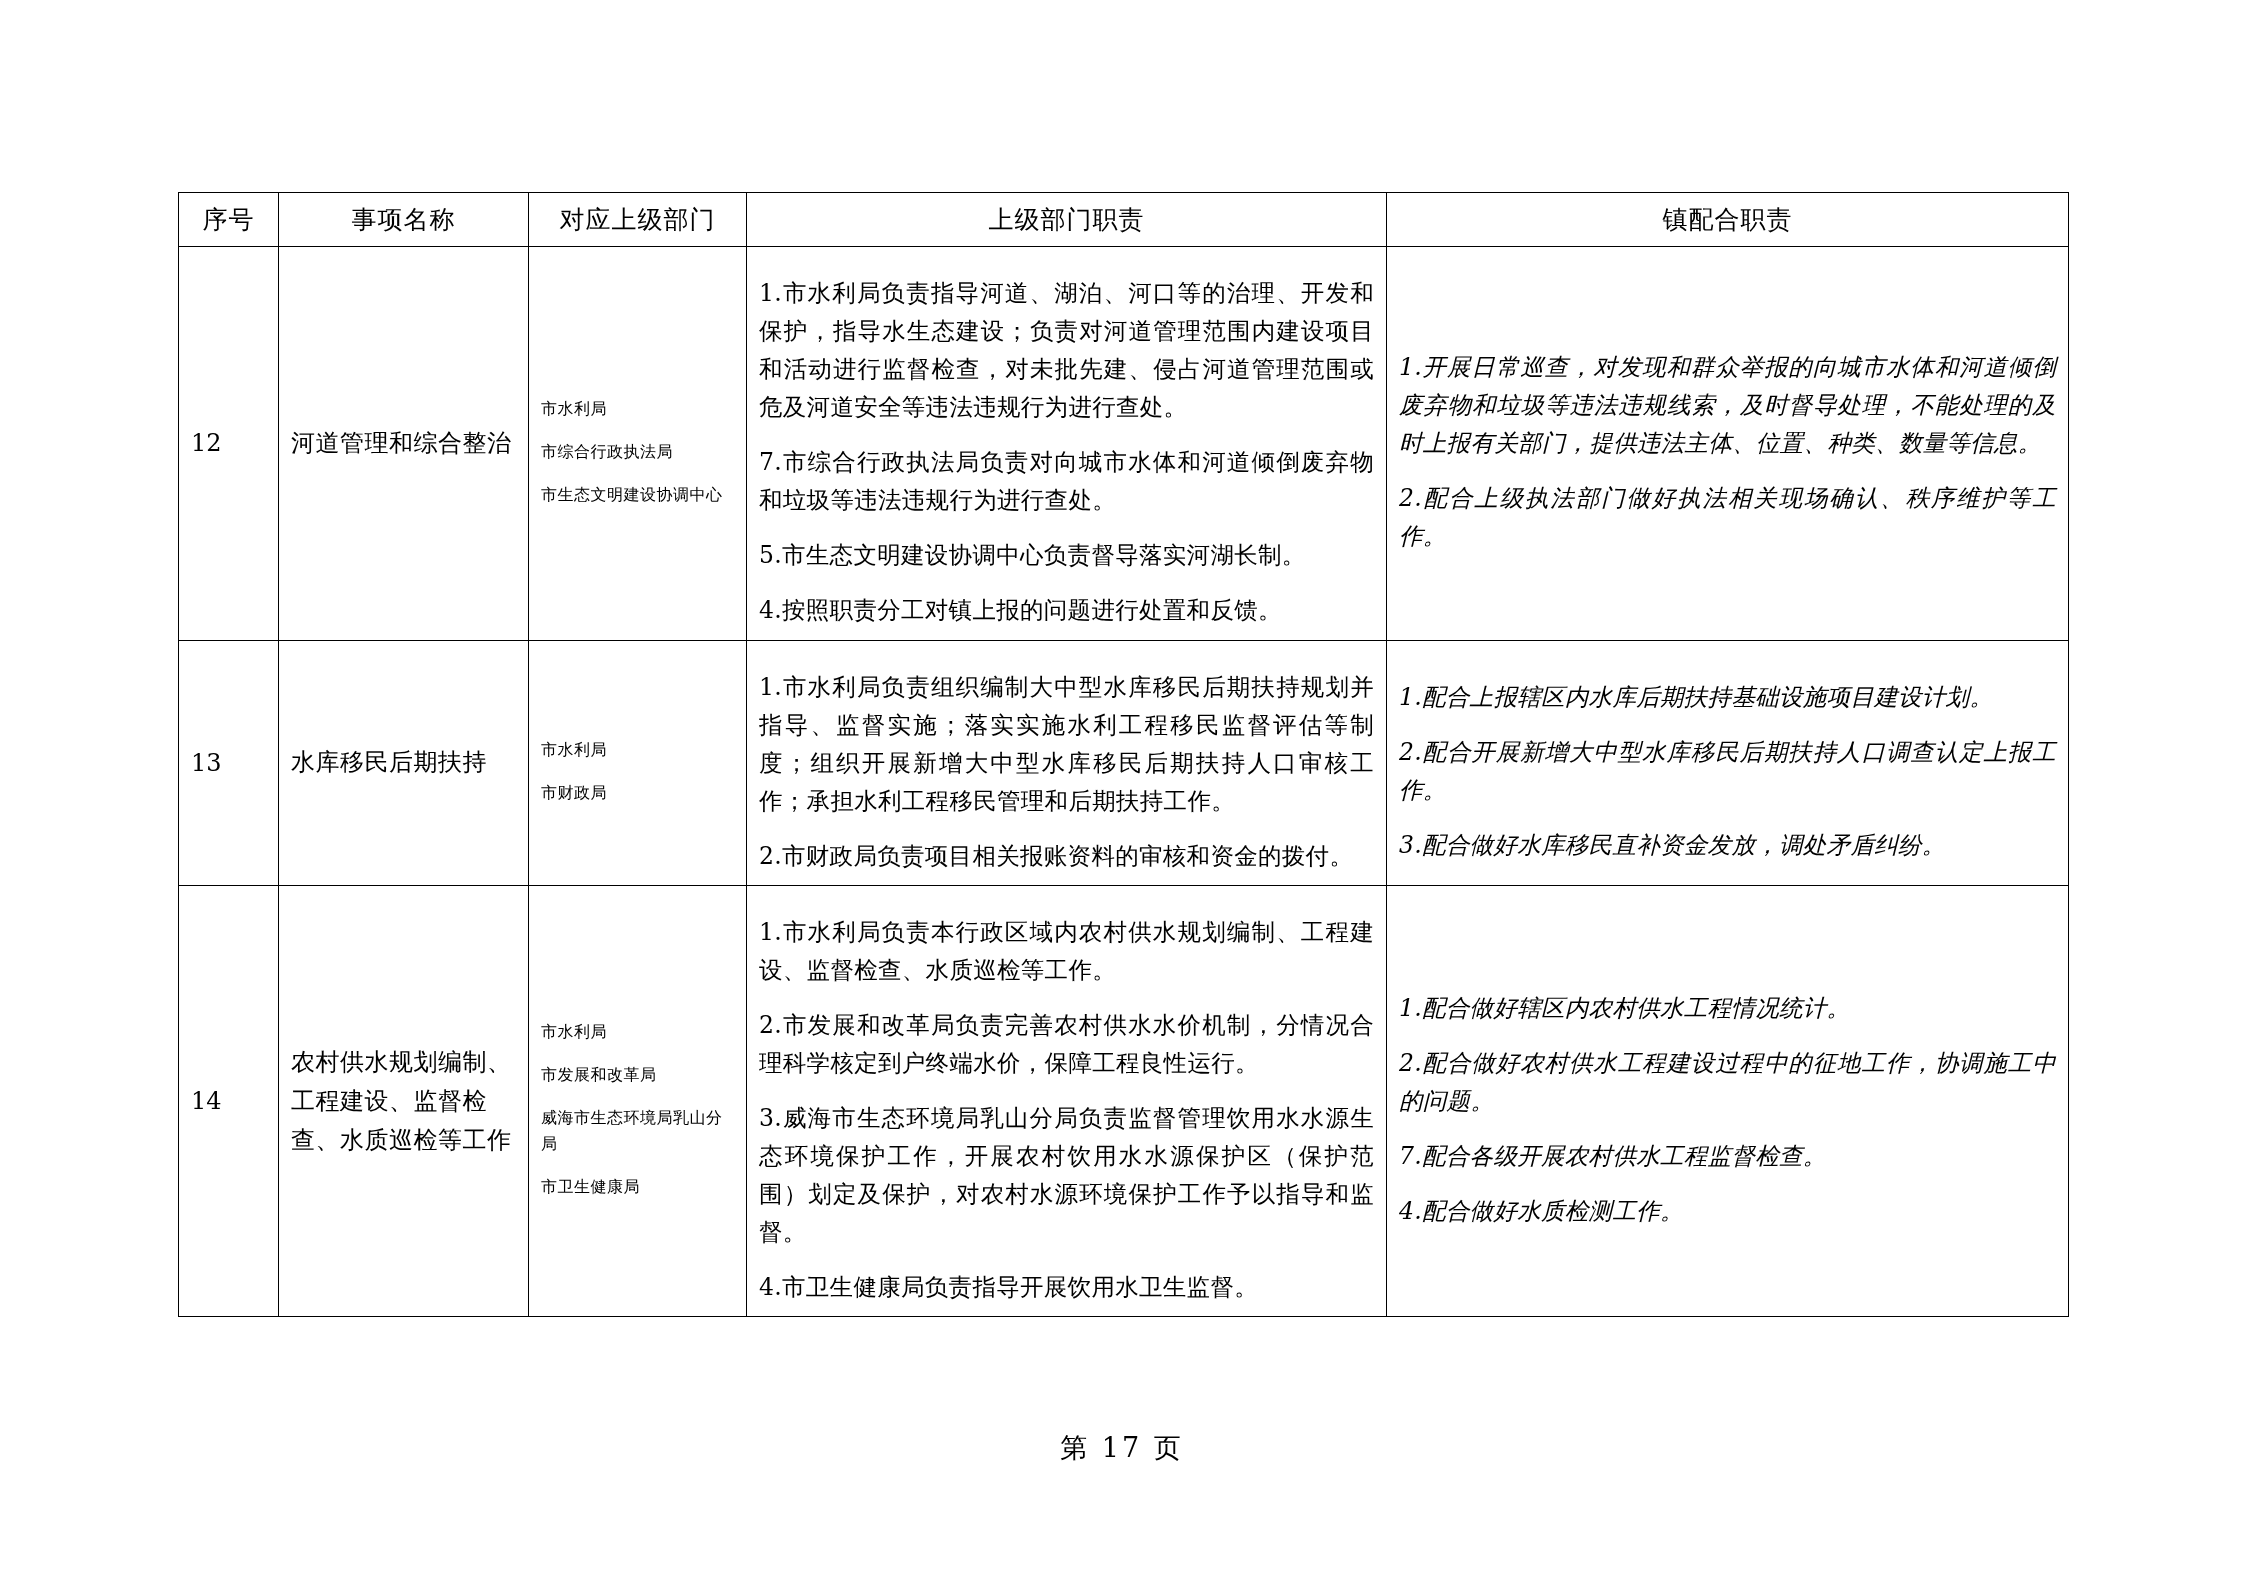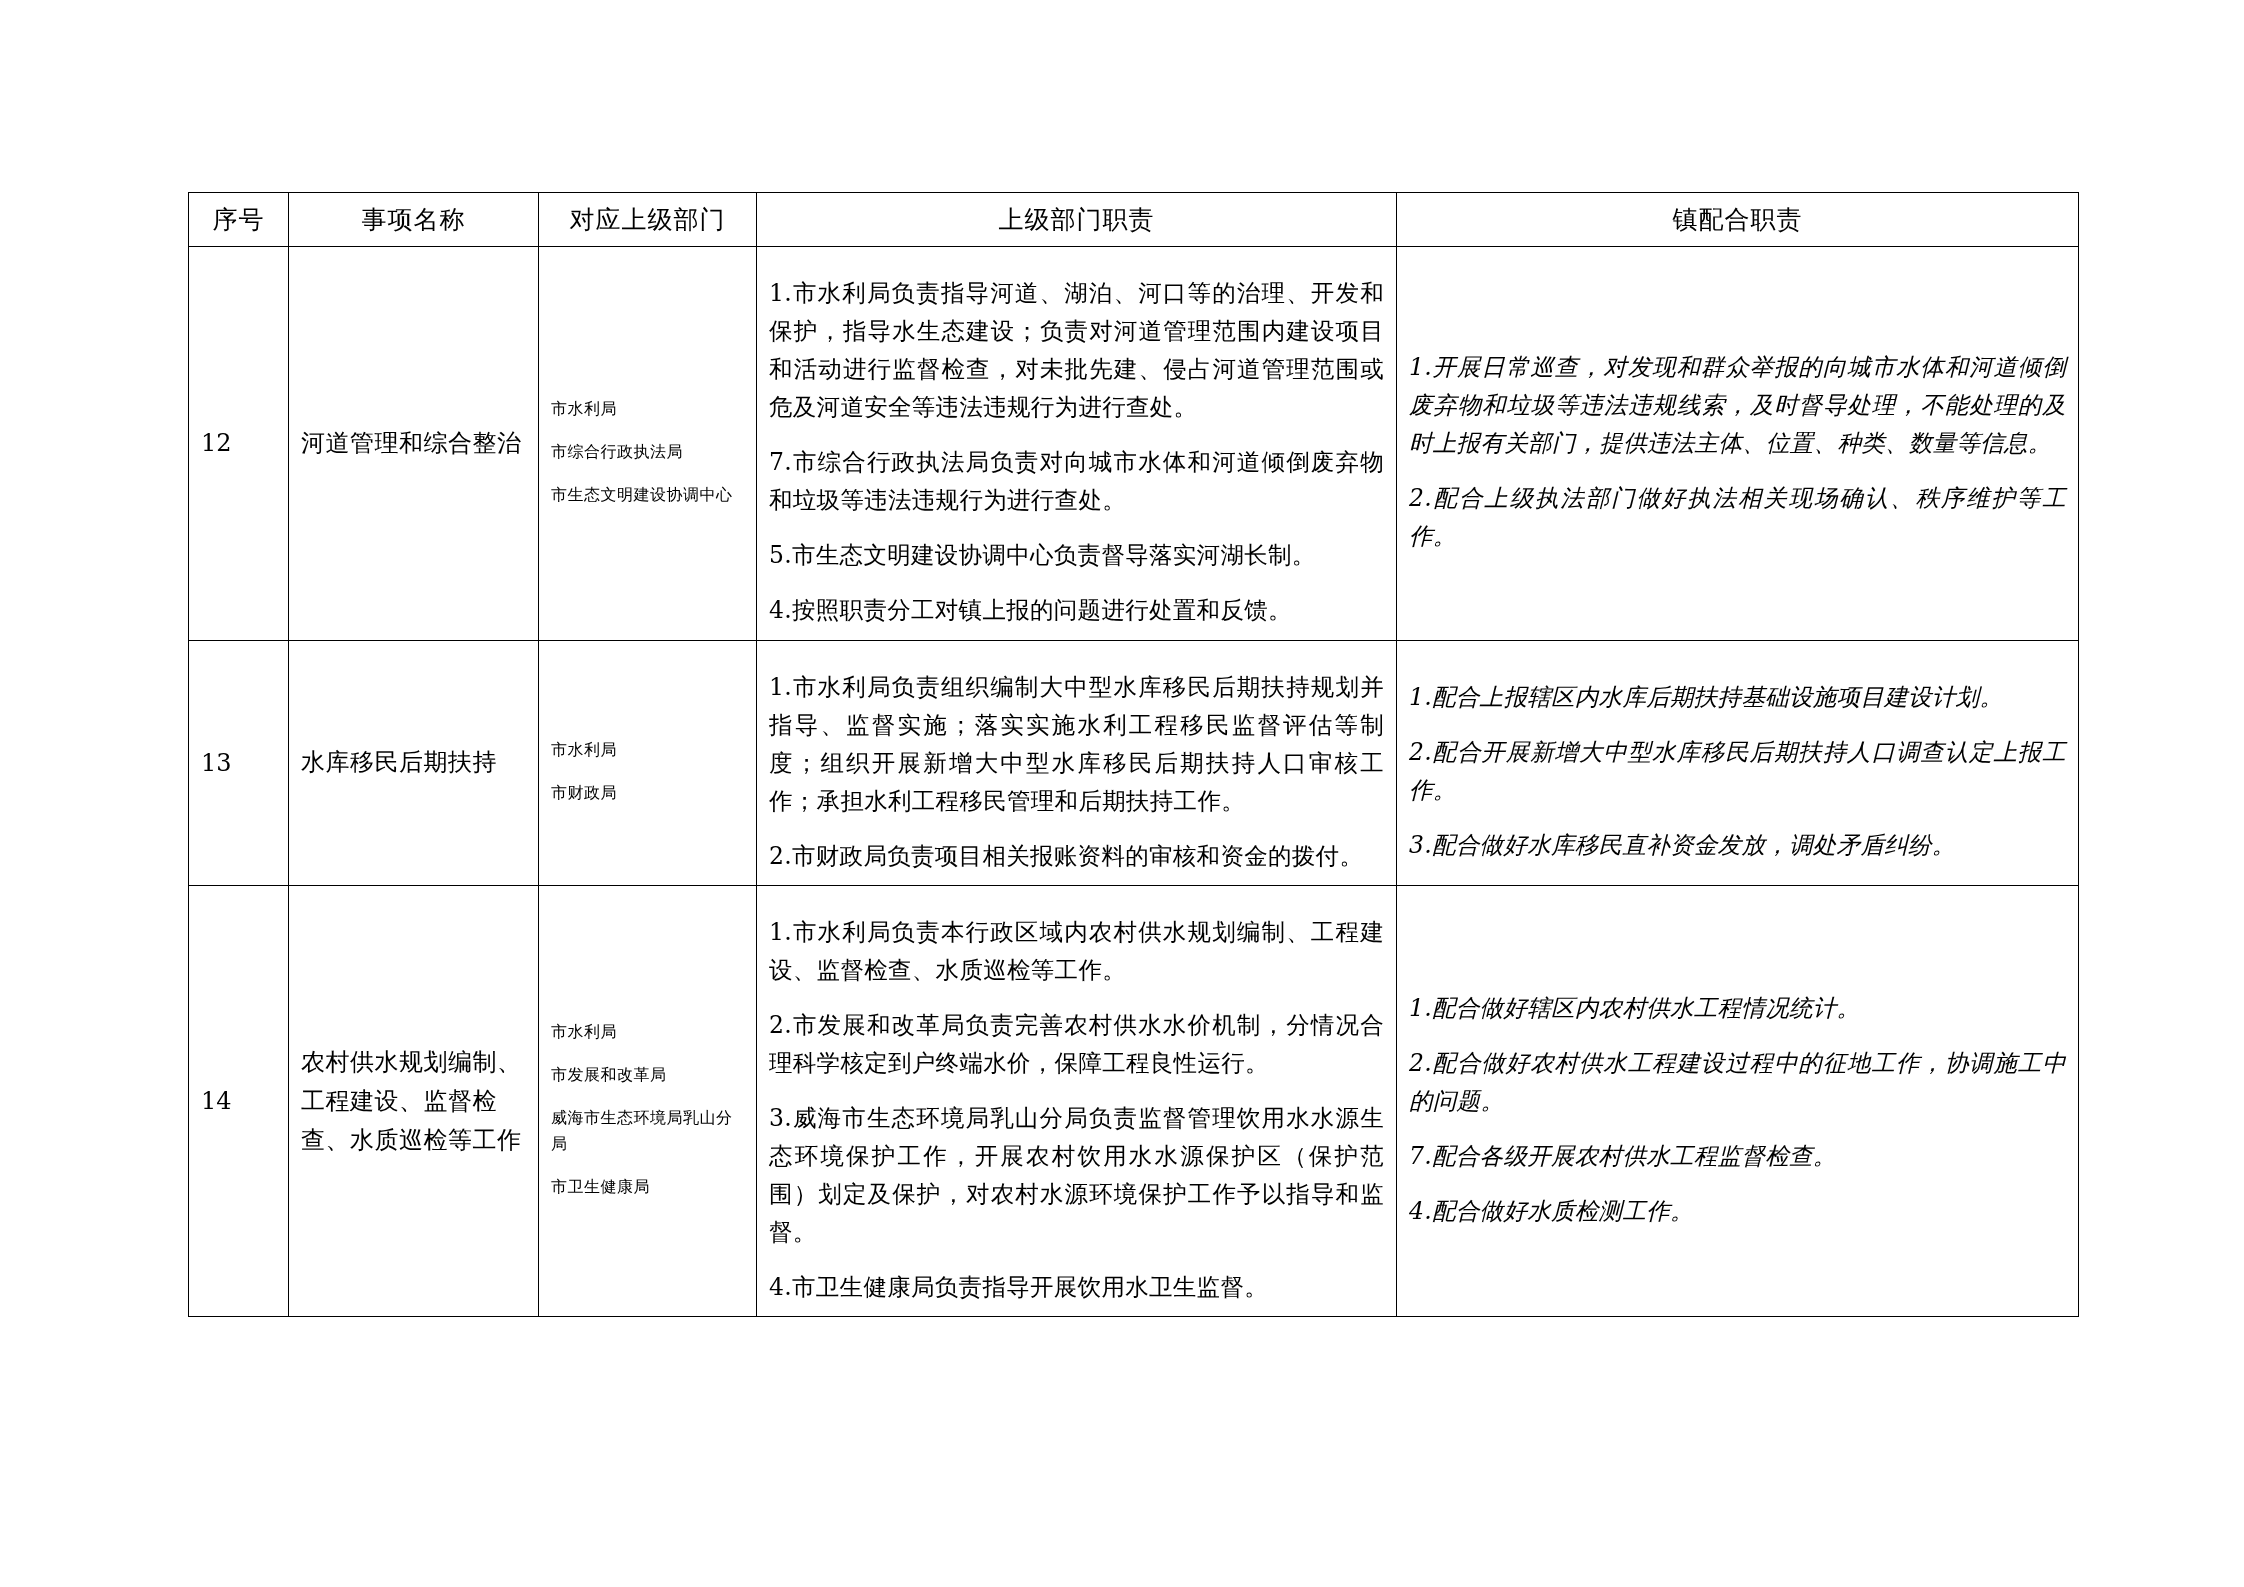--- a/index.html
+++ b/index.html
@@ -16,21 +16,21 @@
   }
   .page {
     position: absolute;
     left: 0; top: 0;
     width: 2244px;
     height: 1587px;
     box-sizing: border-box;
   }
   .table-wrap {
     position: absolute;
-    left: 188px;
+    left: 178px;
     top: 192px;
     width: 1890px;
   }
   table.doc-table {
     border-collapse: collapse;
     table-layout: fixed;
     width: 1890px;
   }
   table.doc-table td, table.doc-table th {
     border: 1.5px solid #000000;
@@ -177,14 +177,15 @@
             <span class="line">2.配合做好农村供水工程建设过程中的征地工作，协调施工中的问题。</span>
             <span class="line">7.配合各级开展农村供水工程监督检查。</span>
             <span class="line">4.配合做好水质检测工作。</span>
           </td>
         </tr>
 
       </tbody>
     </table>
   </div>
 
+  <div class="footer">第 17 页</div>
 
 </div>
 
 </body></html>

